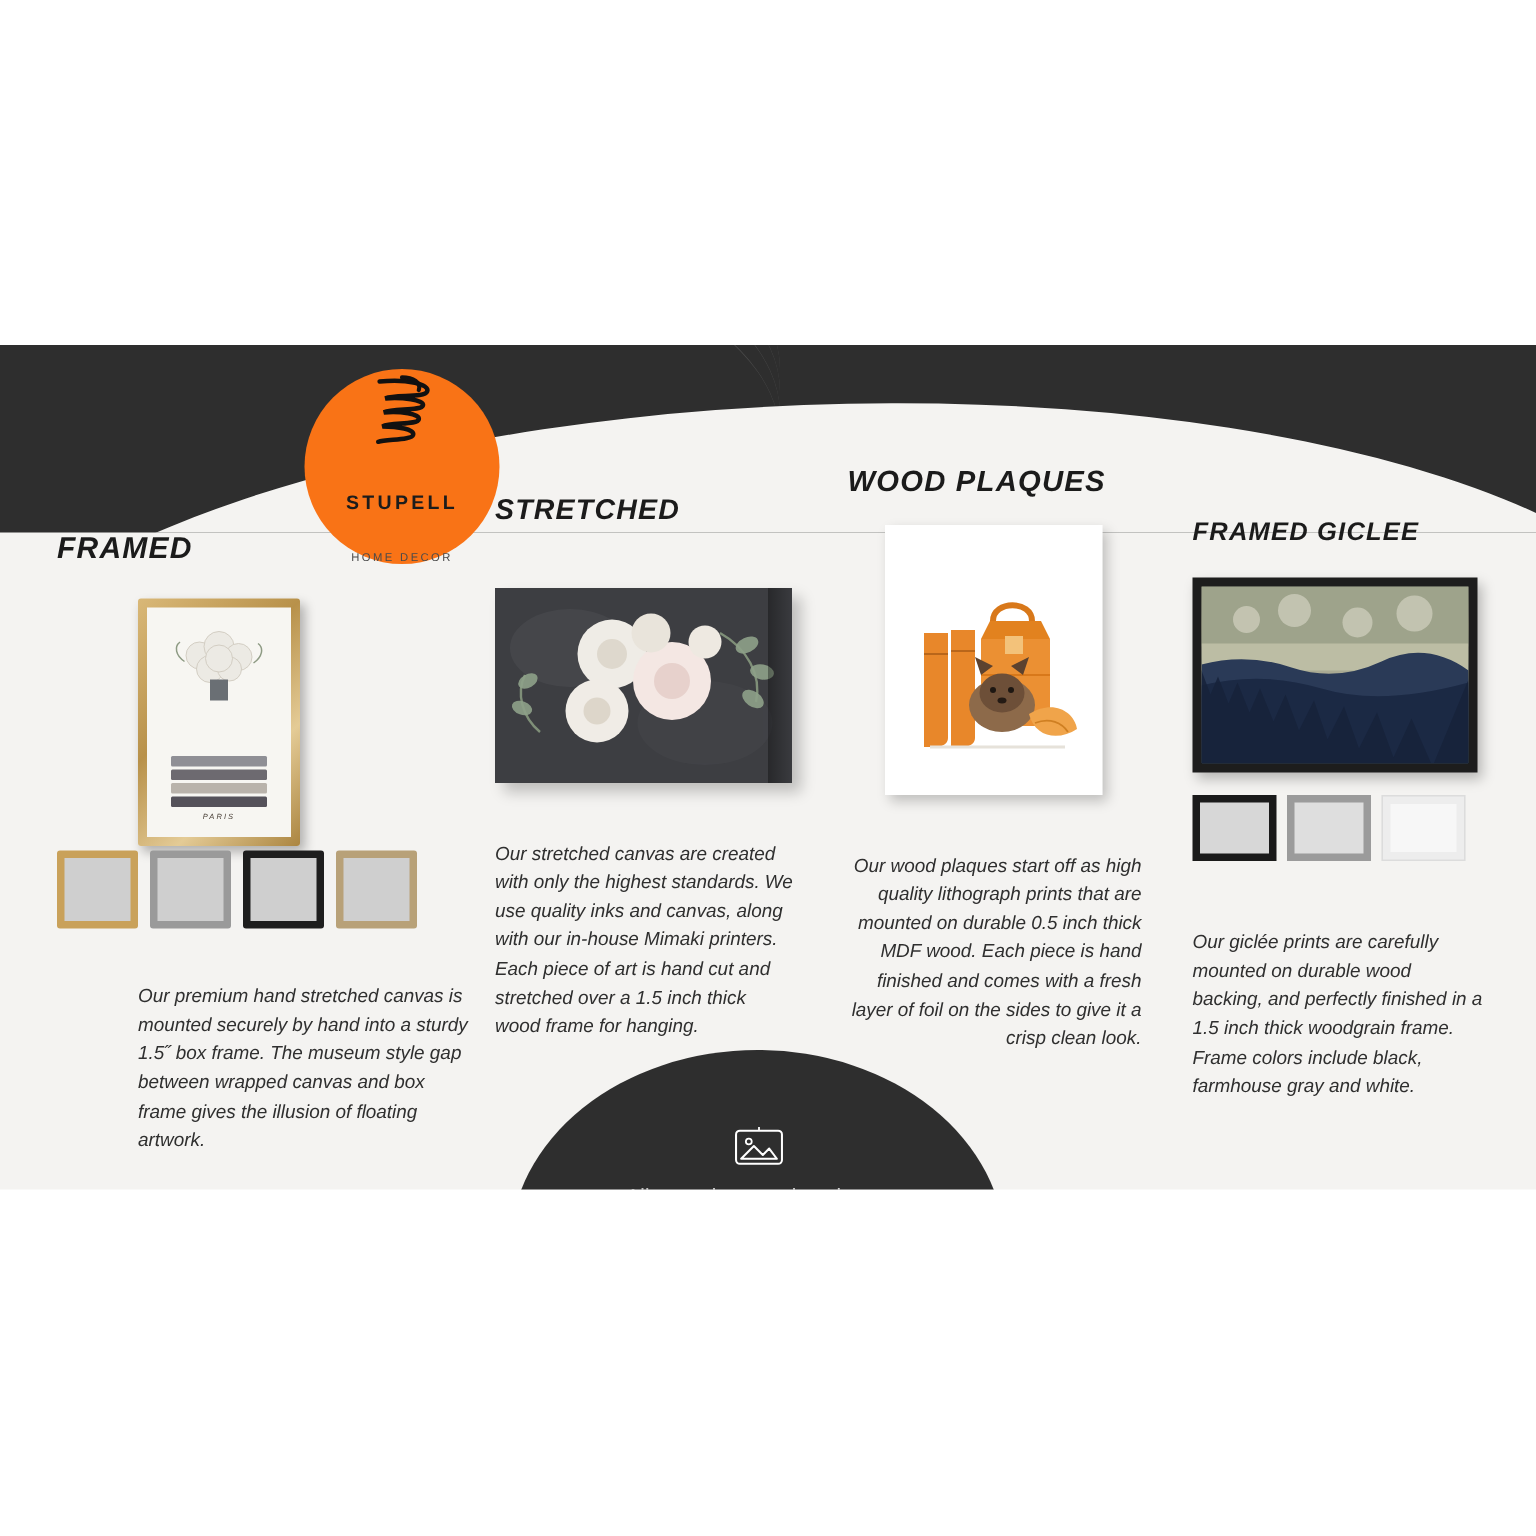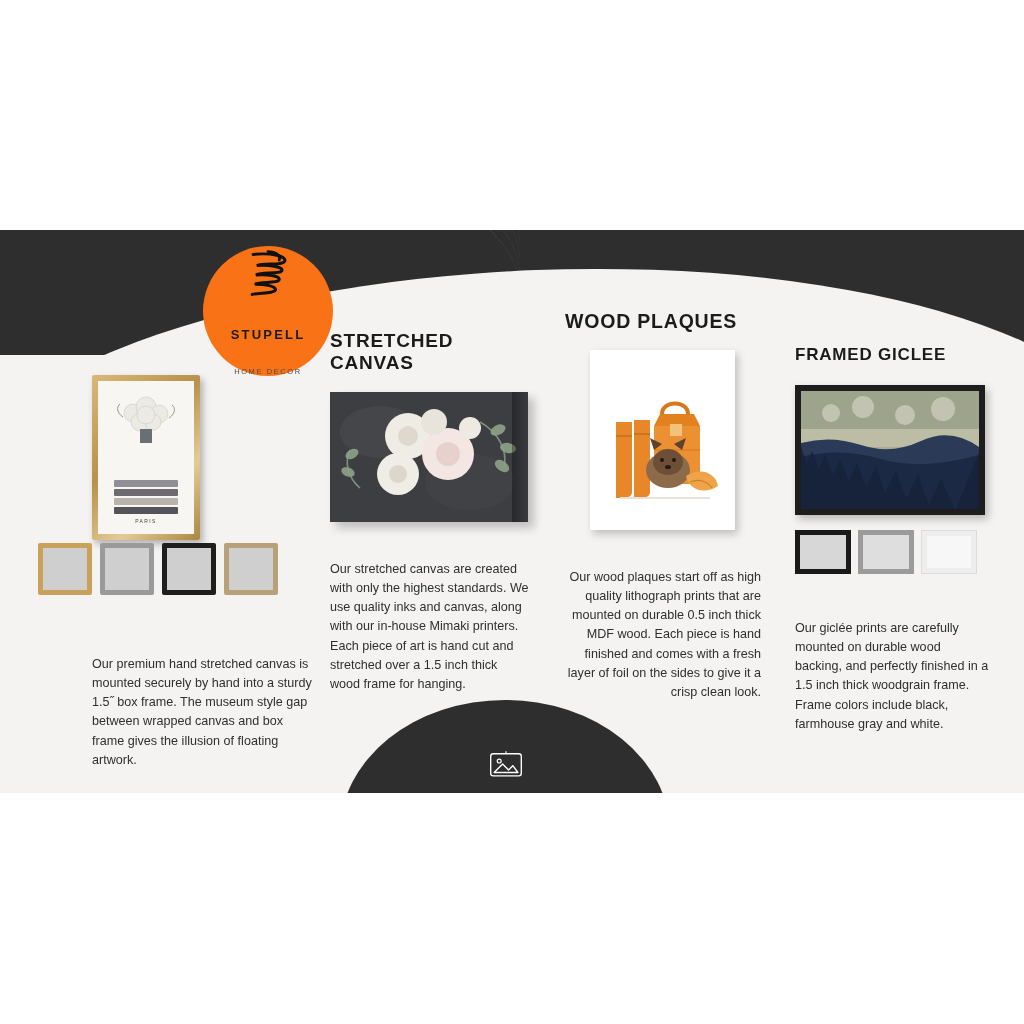--- a/index.html
+++ b/index.html
@@ -131,20 +131,21 @@
   .logo-sub {
     font-size: 7.5px;
     letter-spacing: 1.6px;
     color: #4a4a4a;
     margin-top: 2px;
   }
 
   
   .col {
     position: absolute;
+    font-style: italic;
   }
   .col-title {
     font-weight: bold;
     color: #1b1b1b;
     letter-spacing: 0.8px;
     line-height: 1.18;
   }
   .col-body {
     font-size: 12.6px;
     line-height: 1.52;
@@ -267,20 +268,21 @@
     <svg class="logo-mark" viewBox="0 0 60 60">
       <path d="M14 9 C34 7, 50 11, 48 16 C46 21, 26 18, 18 21 C30 20, 46 22, 45 26 C44 30, 24 28, 17 31 C29 30, 43 32, 42 36 C41 40, 22 38, 16 41 C27 41, 39 43, 38 47 C37 51, 19 50, 13 52" fill="none" stroke="#111111" stroke-width="3.2" stroke-linecap="round"></path>
       <path d="M30 6 C38 6, 44 10, 42 15" fill="none" stroke="#111111" stroke-width="3" stroke-linecap="round"></path>
     </svg>
     <div class="logo-name">STUPELL</div>
     <div class="logo-sub">HOME DECOR</div>
   </div>
 
   <div class="col" id="col1">
     <div class="col-title">
+      <div>FRAMED</div>
     </div>
 
     <div class="art-wrap">
       <div class="ffc-frame">
         <div class="ffc-inner">
           <svg class="bouquet" viewBox="0 0 66 56">
             <g fill="#eceae4" stroke="#cfcabe" stroke-width="0.6">
               <circle cx="20" cy="18" r="9"></circle>
                 <circle cx="33" cy="12" r="10"></circle>
               <circle cx="46" cy="19" r="9"></circle>
@@ -319,21 +321,20 @@
           </div>
       </div>
     </div>
 
     <div class="col-body txt-block" style="left:14px; top:300px; width:222px;margin-left:40px;">Our premium hand stretched canvas is mounted securely by hand into a sturdy 1.5˝ box frame. The museum style gap between wrapped canvas and box frame gives the illusion of floating artwork.</div>
   </div>
 
   <div class="col" id="col2">
     <div class="col-title">
       <div>STRETCHED</div>
-      <div>CANVAS</div>
     </div>
 
     <div class="canvas-box">
       <svg viewBox="0 0 198 130" width="198" height="130">
         <rect width="198" height="130" fill="#3d3e42"></rect>
         <g opacity="0.35">
           <ellipse cx="50" cy="40" rx="40" ry="26" fill="#55565b"></ellipse>
           <ellipse cx="140" cy="90" rx="45" ry="28" fill="#4a4b50"></ellipse>
         </g>
         <g stroke="#7f8f78" stroke-width="1.6" fill="none">

